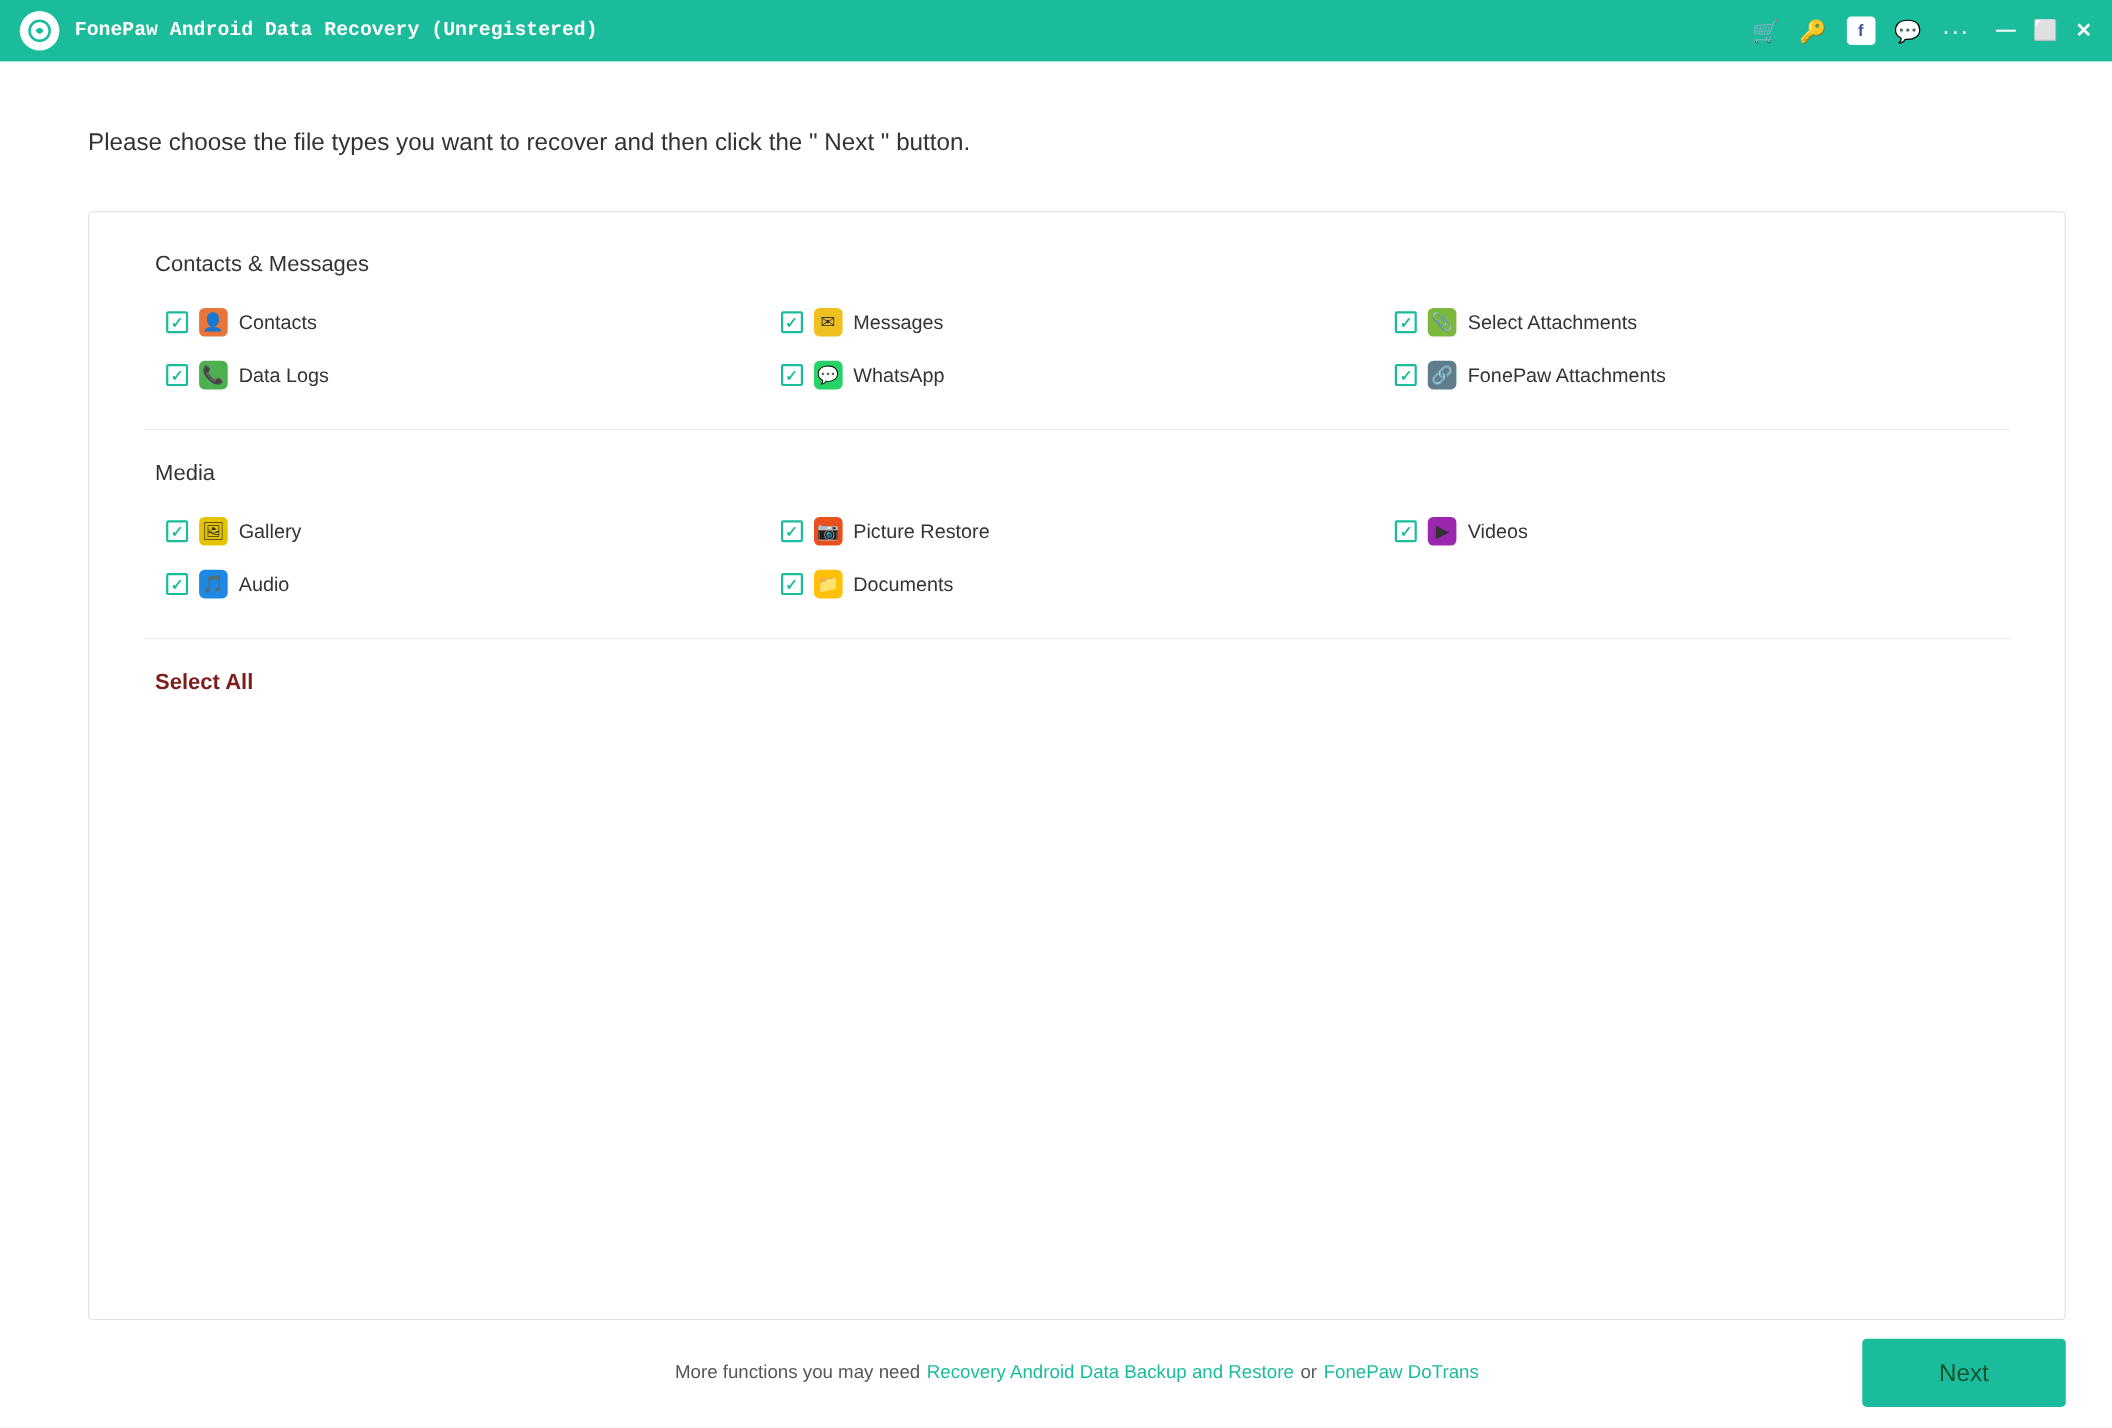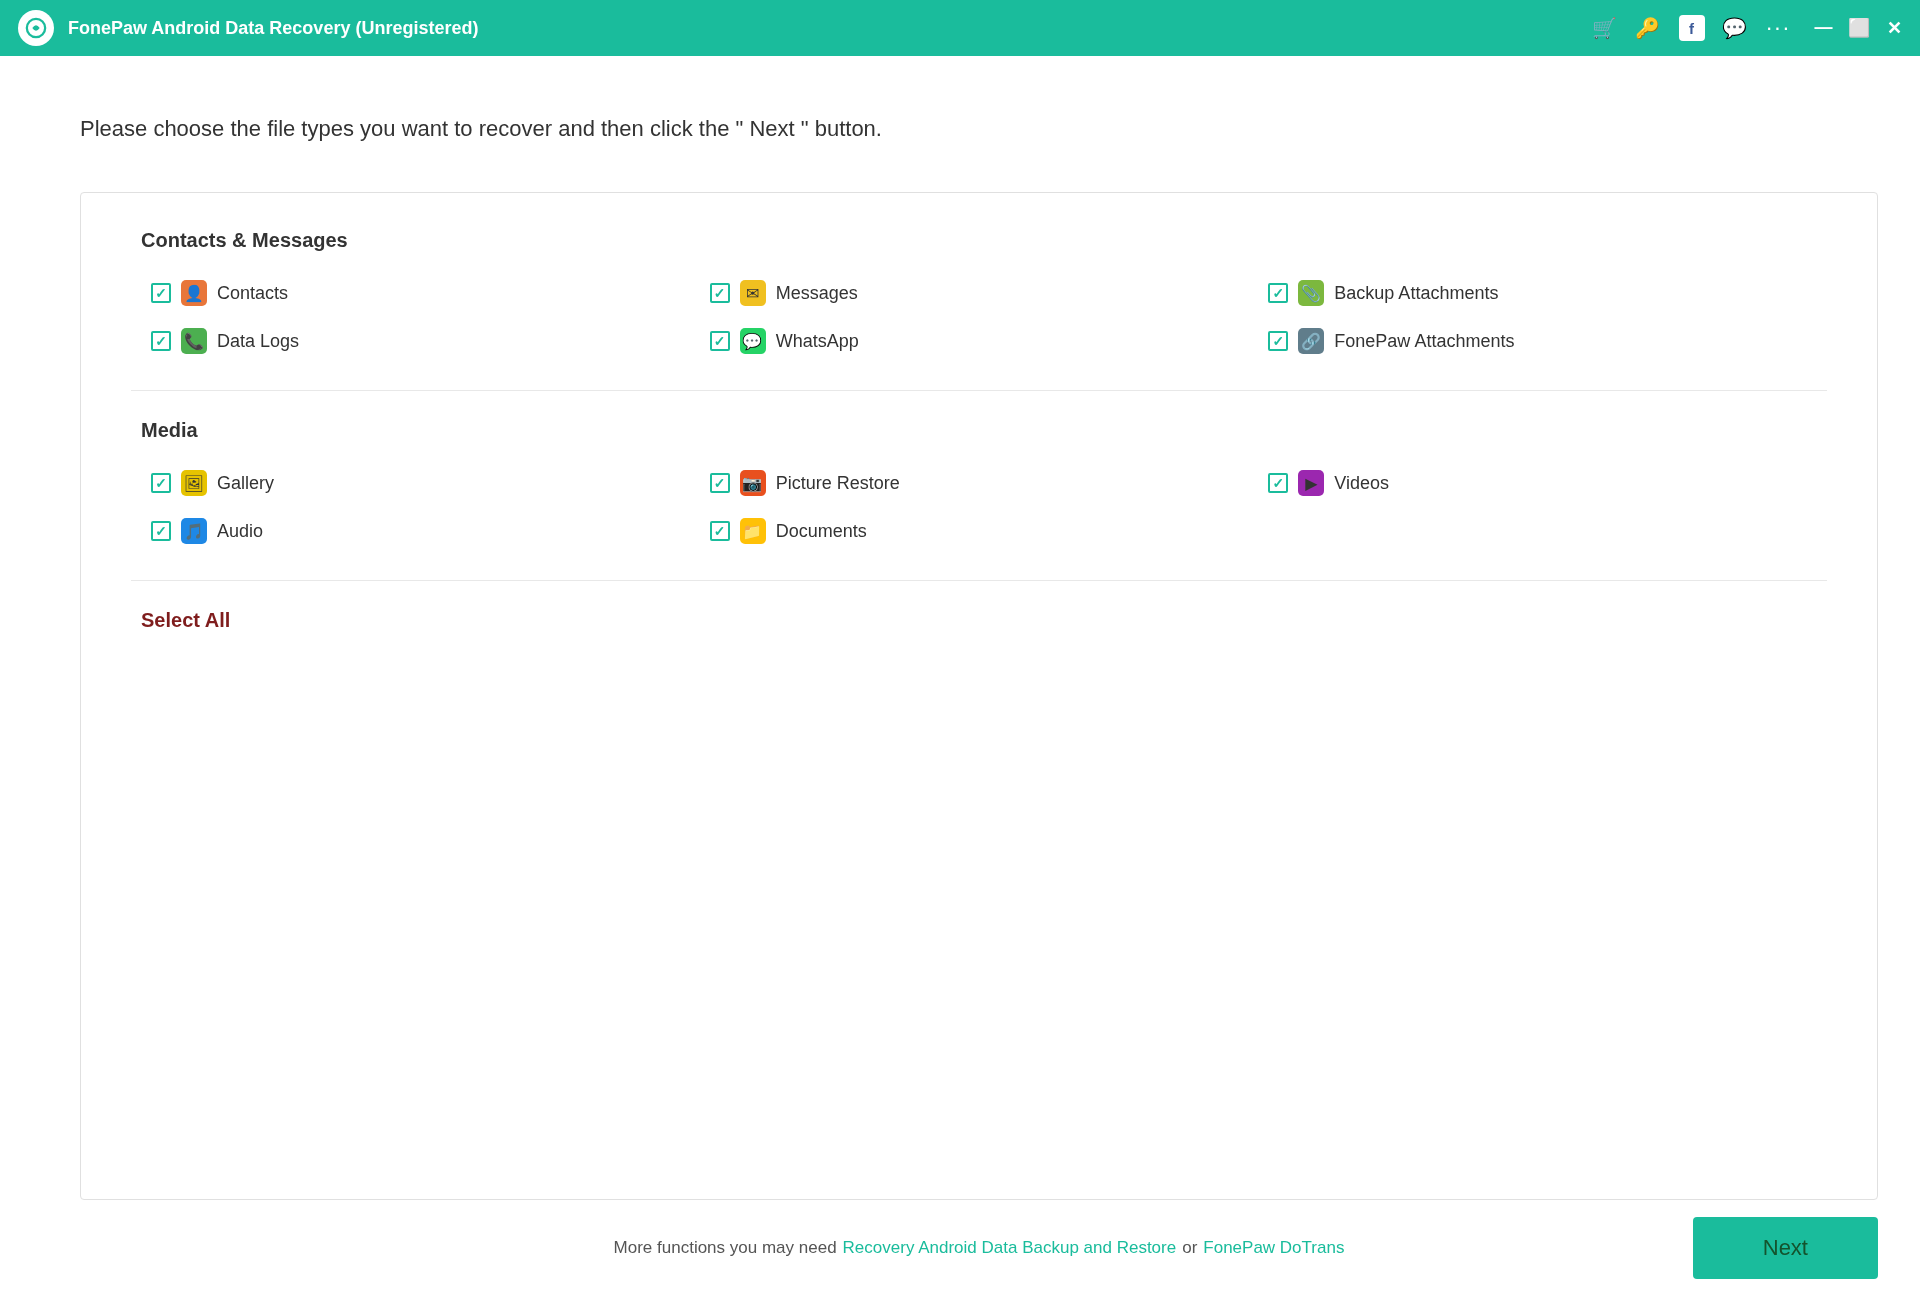--- a/index.html
+++ b/index.html
@@ -32,20 +32,21 @@
       justify-content: center;
       margin-right: 14px;
       flex-shrink: 0;
     }
     #titlebar .logo svg { width: 22px; height: 22px; }
     #titlebar .app-title {
       color: white;
       font-size: 18px;
       font-weight: 600;
       flex: 1;
+      font-family: Liberation Mono, monospace;
     }
     .titlebar-icons {
       display: flex;
       align-items: center;
       gap: 18px;
       margin-right: 24px;
     }
     .titlebar-icons span {
       color: white;
       font-size: 20px;
@@ -81,21 +82,21 @@
     
     .selection-panel {
       border: 1.5px solid #e0e0e0;
       border-radius: 4px;
       padding: 36px 50px 36px 50px;
       flex: 1;
     }
 
     .section-title {
       font-size: 20px;
-      font-weight: 700;
+      font-weight: 400;
       color: #333;
       margin-bottom: 28px;
       display: flex;
       align-items: center;
       gap: 10px;
     }
 
     .checkbox-grid {
       display: grid;
       grid-template-columns: 1fr 1fr 1fr;
@@ -232,21 +233,21 @@
         <span>Contacts</span>
       </div>
       <div class="checkbox-item">
         <div class="cb checked"></div>
         <span class="item-icon" style="background:#f0c020;">✉</span>
         <span>Messages</span>
       </div>
       <div class="checkbox-item">
         <div class="cb checked"></div>
         <span class="item-icon" style="background:#7cb83e;">📎</span>
-        <span>Backup Attachments</span>
+        <span>Select Attachments</span>
       </div>
 
       <div class="checkbox-item">
         <div class="cb checked"></div>
         <span class="item-icon" style="background:#4caf50;">📞</span>
         <span>Data Logs</span>
       </div>
       <div class="checkbox-item">
         <div class="cb checked"></div>
         <span class="item-icon" style="background:#25d366;">💬</span>

